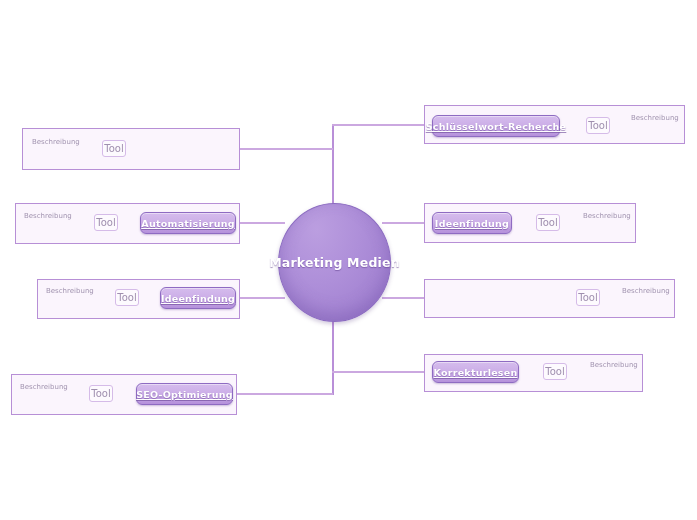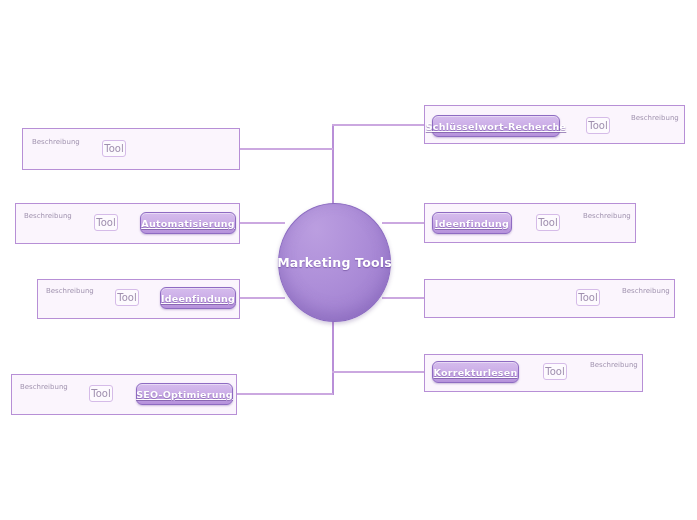--- a/index.html
+++ b/index.html
@@ -131,21 +131,21 @@
   <div class="line-h" style="left:230px; top:222px; width:55px;"></div>
   <div class="line-h" style="left:230px; top:297px; width:55px;"></div>
   <div class="line-h" style="left:230px; top:393px; width:103px;"></div>
 
   <div class="line-h" style="left:332px; top:124px; width:95px;"></div>
   <div class="line-h" style="left:382px; top:222px; width:46px;"></div>
   <div class="line-h" style="left:382px; top:297px; width:46px;"></div>
   <div class="line-h" style="left:332px; top:371px; width:96px;"></div>
 
   <div id="central-node">
-    <div id="central-label">Marketing Tools</div>
+    <div id="central-label">Marketing Medien</div>
   </div>
 
   <div class="branch-box" style="left:22px; top:128px; width:218px; height:42px;"></div>
   <div class="line-h pale" style="left:32px; top:148px; width:118px;"></div>
   <div class="desc-label" style="left:32px; top:138px;">Beschreibung</div>
   <div class="tool-box" style="left:102px; top:140px; width:24px;">
     <span>Tool</span>
   </div>
 
   <div class="branch-box" style="left:15px; top:203px; width:225px; height:41px;"></div>

